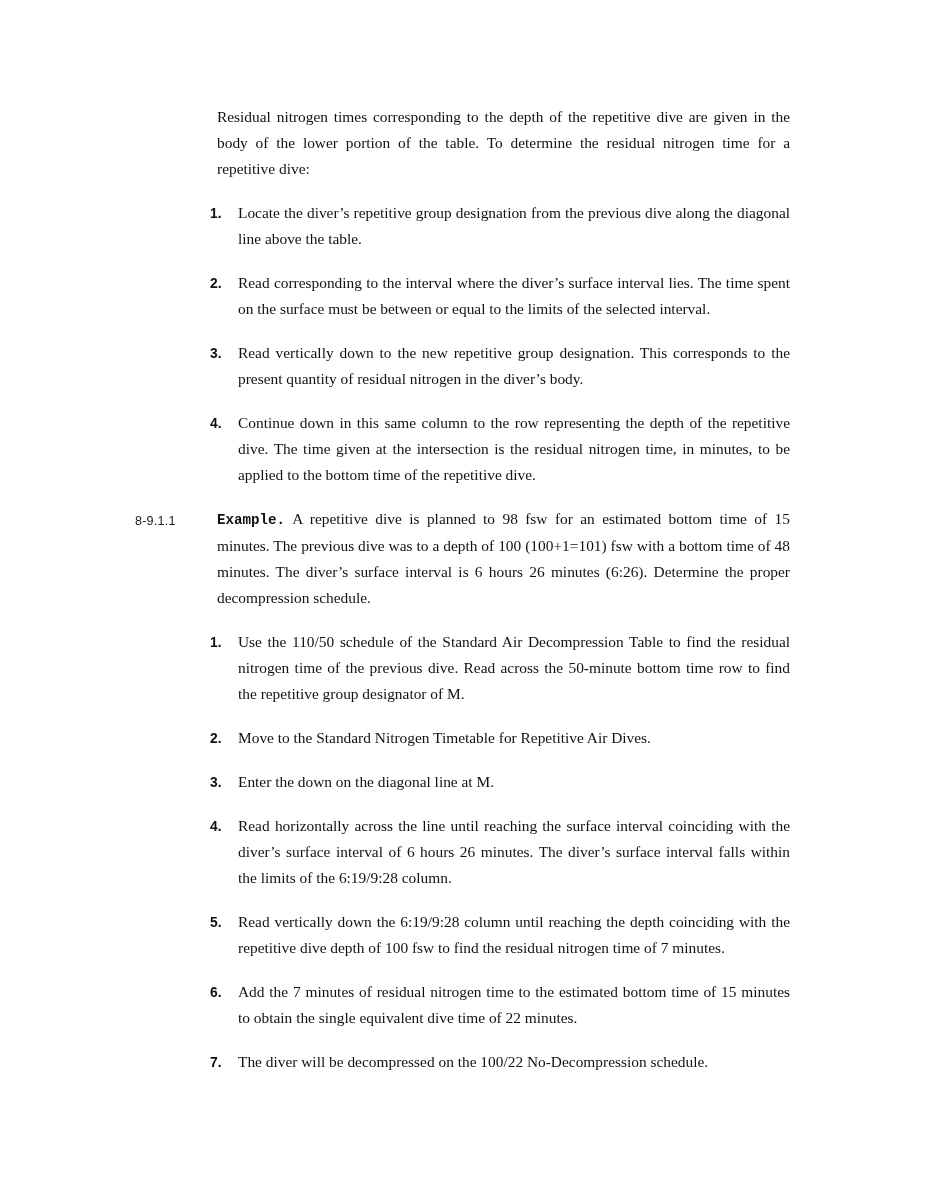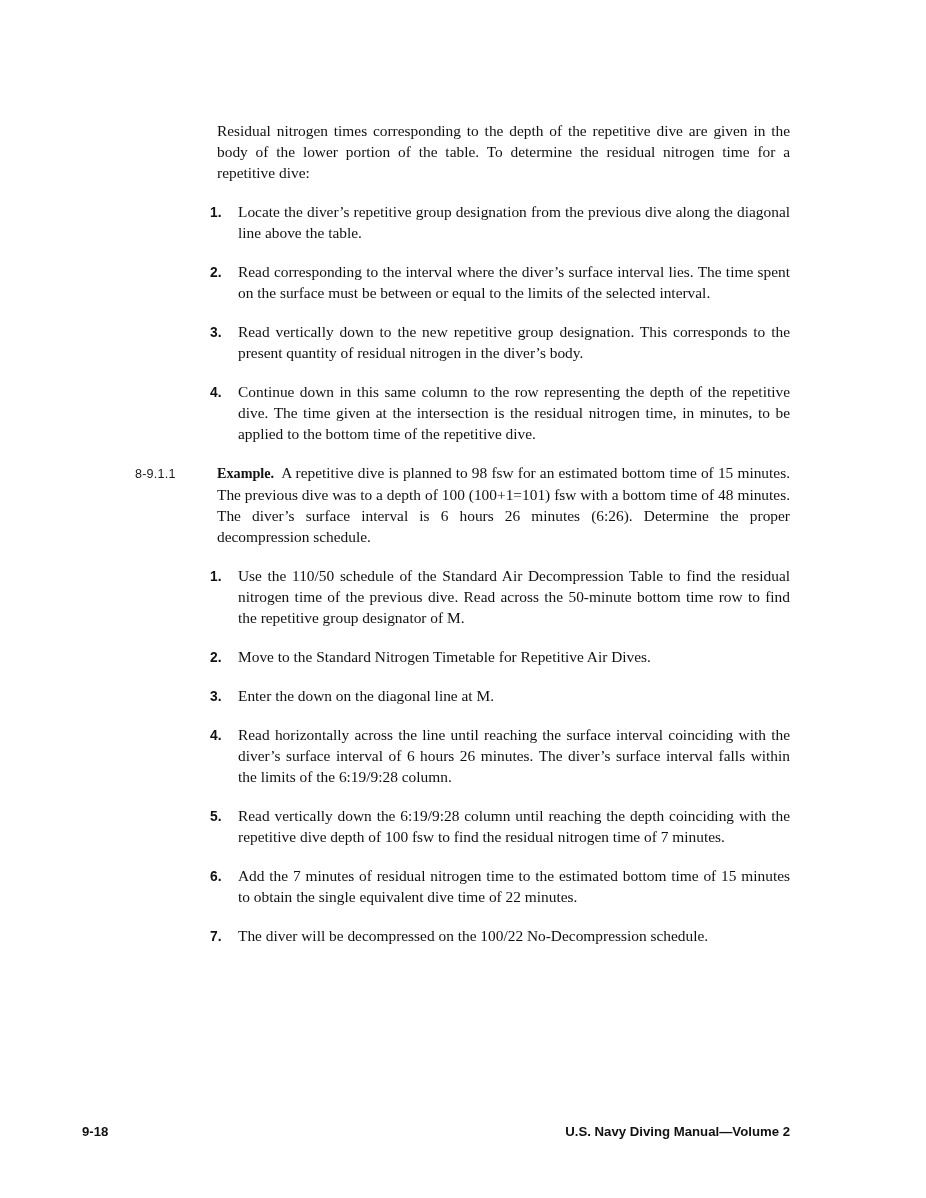--- a/index.html
+++ b/index.html
@@ -11,26 +11,26 @@
     position: relative;
     width: 926px;
     height: 1198px;
     background: #ffffff;
     margin: 0 auto;
     overflow: hidden;
     color: #111111;
   }
   .content {
     position: absolute;
-    top: 120px;
+    top: 104px;
     left: 217px;
     width: 573px;
     font-family: "Liberation Serif", "DejaVu Serif", serif;
     font-size: 15.4px;
-    line-height: 21px;
+    line-height: 26px;
   }
   .body-text {
     margin: 0 0 18px 0;
     text-align: justify;
   }
   .num-list {
     margin: 0;
     padding: 0;
   }
   .list-item {
@@ -57,21 +57,21 @@
   .section-num {
     position: absolute;
     left: -82px;
     top: 1.5px;
     font-family: "Liberation Sans", "DejaVu Sans", sans-serif;
     font-size: 12.6px;
     letter-spacing: 0.2px;
     color: #1a1a1a;
   }
   .example-label {
-    font-family: Liberation Serif, serif;
+    font-family: Liberation Mono, monospace;
     font-weight: bold;
     font-size: 14.2px;
     margin-right: 7px;
   }
   .footer {
     position: absolute;
     top: 1124px;
     left: 82px;
     width: 708px;
     display: flex;
@@ -142,17 +142,13 @@
       </div>
       <div class="list-item">
         <span class="list-num">7.</span>
         <span class="item-text">The diver will be decompressed on the 100/22 No-Decompression schedule.</span>
       </div>
     </div>
 
 
   </div>
 
-  <div class="footer">
-    <span>9-18</span>
-    <span>U.S. Navy Diving Manual—Volume 2</span>
-  </div>
 </div>
 
 </body></html>

